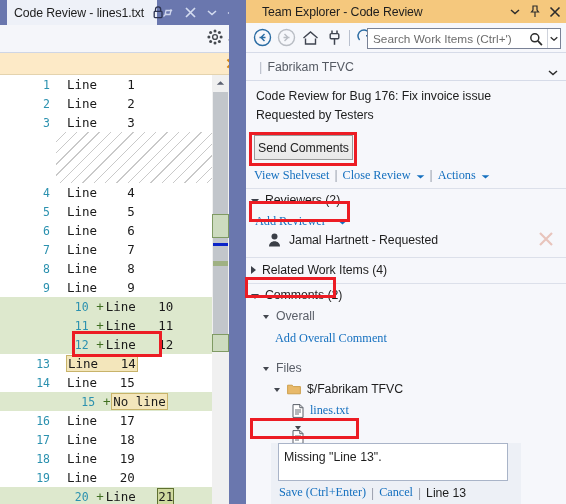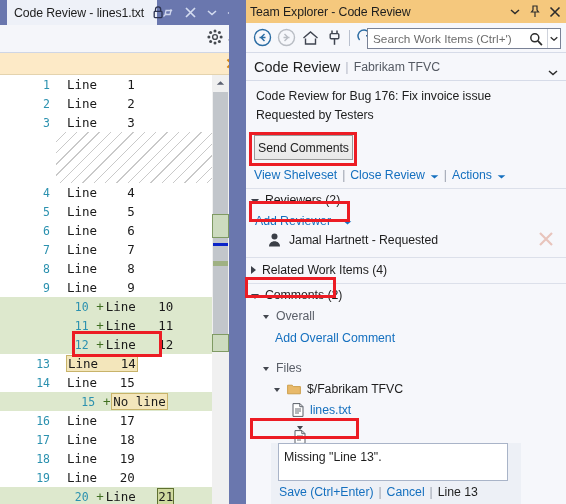--- a/index.html
+++ b/index.html
@@ -169,21 +169,21 @@
     position: absolute; left: 245px; top: 0;
     width: 321px; height: 504px;
     background: #f6f7fb;
     border-left: 1px solid #6a77ae;
   }
   .te-title {
     position: absolute; left: 0; top: 0;
     width: 320px; height: 23px;
     background: #f5c87d;
     display: flex; align-items: center;
-    padding-left: 4px;
+    padding-left: 16px;
   }
   .te-title-text {
     font-size: 12.3px; color: #1e1e1e;
     letter-spacing: -0.1px;
   }
   .te-title-btns {
     position: absolute; right: 2px; top: 0;
     height: 23px; display: flex; align-items: center; gap: 2px;
   }
   .tebtn { width: 18px; height: 21px; display: flex; align-items: center; justify-content: center; }
@@ -227,21 +227,21 @@
   .te-h-drop { position: absolute; right: 8px; top: 9px; }
 
   .te-body {
     position: absolute; left: 0; top: 81px;
     width: 320px; height: 423px;
     background: #f6f7fb;
     overflow: hidden;
   }
   .rline { position: absolute; left: 0; white-space: nowrap; }
   .t12 { font-size: 12.3px; color: #1e1e1e; letter-spacing: -0.05px; }
-  .tlink { font-size: 12.3px; color: #1570bf; letter-spacing: -0.05px; }
+  .tlink { font-size: 12.3px; color: #1570bf; letter-spacing: -0.05px; font-family: Liberation Serif, serif; }
   .tgray { font-size: 12.3px; color: #5a5f68; letter-spacing: -0.05px; }
   .linkrow { position: absolute; display: flex; align-items: center; }
   .pipe { color: #9aa0ad; margin: 0 5px; font-size: 12px; }
 
   .sect-line {
     position: absolute; left: 0;
     width: 320px; height: 1px;
     background: #dce0ea;
   }
   .tri { width: 0; height: 0; display: inline-block; }
@@ -539,21 +539,20 @@
         </span>
         <span class="search-drop">
           <svg width="8" height="5" viewBox="0 0 8 5">
               <path d="M0.7 1.2L4 4.2 7.3 1.2" stroke="#2c2c2c" stroke-width="1.3" fill="none"></path>
             </svg>
         </span>
       </div>
     </div>
 
     <div class="te-header">
-      <span class="te-h-main">Code Review</span>
       <span class="te-h-sep">|</span>
       <span class="te-h-sub">Fabrikam TFVC</span>
       <span class="te-h-drop">
         <svg width="10" height="7" viewBox="0 0 10 7">
             <path d="M1 2l4 3.5L9 2" stroke="#2c2c2c" stroke-width="1.5" fill="none"></path>
           </svg>
       </span>
     </div>
 
     <div class="te-body">

